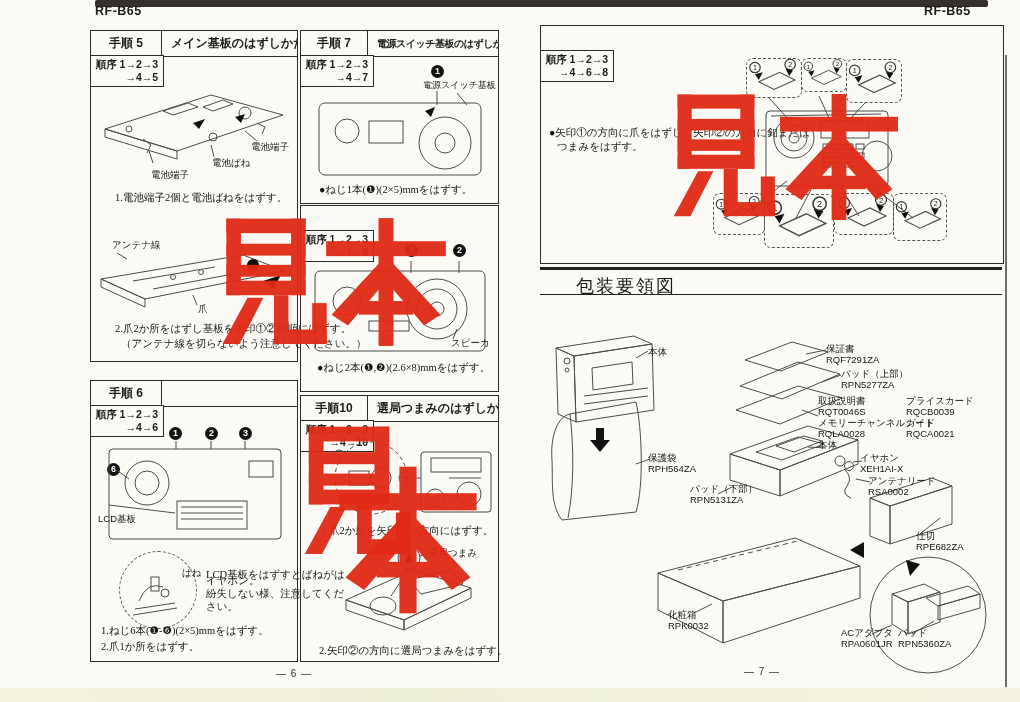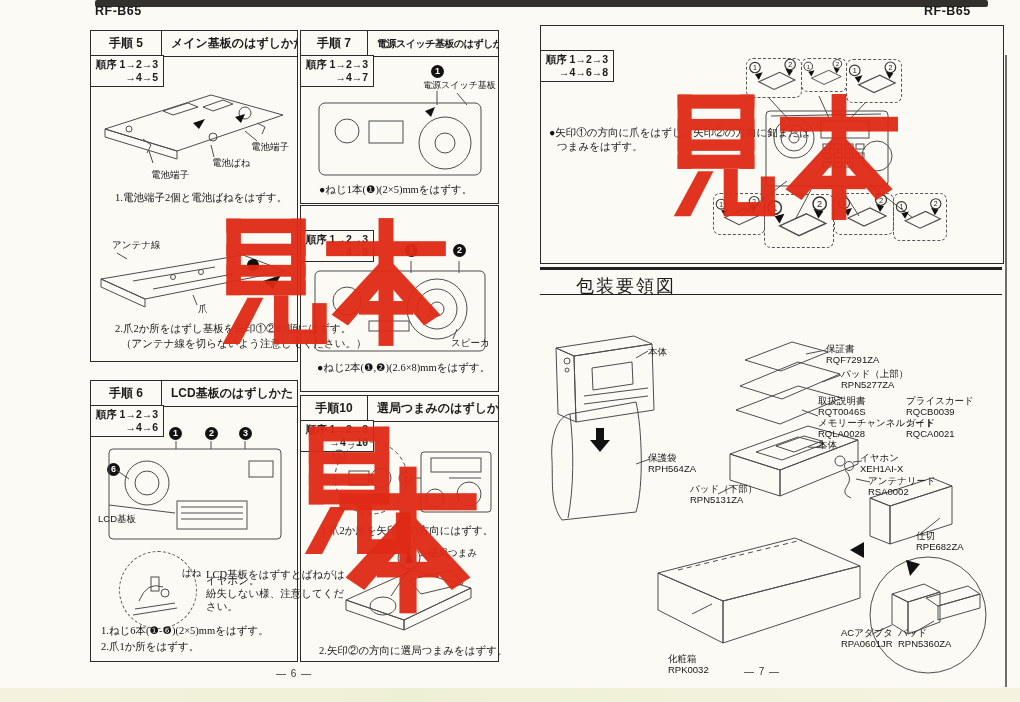--- a/index.html
+++ b/index.html
@@ -121,21 +121,20 @@
       <polygon points="170,30 188,24 180,38" fill="#111" stroke="none"></polygon>
     </svg>
     <div class="lbl" style="left:107px;top:272px;">爪</div>
     <div class="note" style="left:24px;top:291px;">2.爪2か所をはずし基板を矢印①②の順にはずす。</div>
     <div class="note" style="left:30px;top:306px;">（アンテナ線を切らないよう注意してください。）</div>
   </div>
 
   <div class="box" style="left:90px;top:380px;width:206px;height:280px;">
     <div class="hdr">
       <div class="c1">手順 6</div>
-      <div class="c2">LCD基板のはずしかた</div>
     </div>
     <div class="order">
       <div>順序 1→2→3</div>
       <div class="o2">→4→6</div>
     </div>
     <span class="mk" style="left:78px;top:46px;">1</span>
     <span class="mk" style="left:114px;top:46px;">2</span>
     <span class="mk" style="left:148px;top:46px;">3</span>
     <span class="mk" style="left:16px;top:82px;">6</span>
     <svg class="line" style="left:8px;top:60px;" width="190" height="105">
@@ -433,21 +432,21 @@
     <div>RSA0002</div>
   </div>
   <div class="pklbl" style="left:690px;top:483px;">
     <div>パッド（下部）</div>
     <div>RPN5131ZA</div>
   </div>
   <div class="pklbl" style="left:916px;top:530px;">
     <div>仕切</div>
     <div>RPE682ZA</div>
   </div>
-  <div class="pklbl" style="left:668px;top:609px;margin-top:44px;">
+  <div class="pklbl" style="left:668px;top:609px;">
     <div>化粧箱</div>
     <div>RPK0032</div>
   </div>
   <div class="pklbl" style="left:841px;top:627px;">
     <div>ACアダプタ</div>
     <div>RPA0601JR</div>
   </div>
   <div class="pklbl" style="left:898px;top:627px;">
     <div>パッド</div>
     <div>RPN5360ZA</div>

